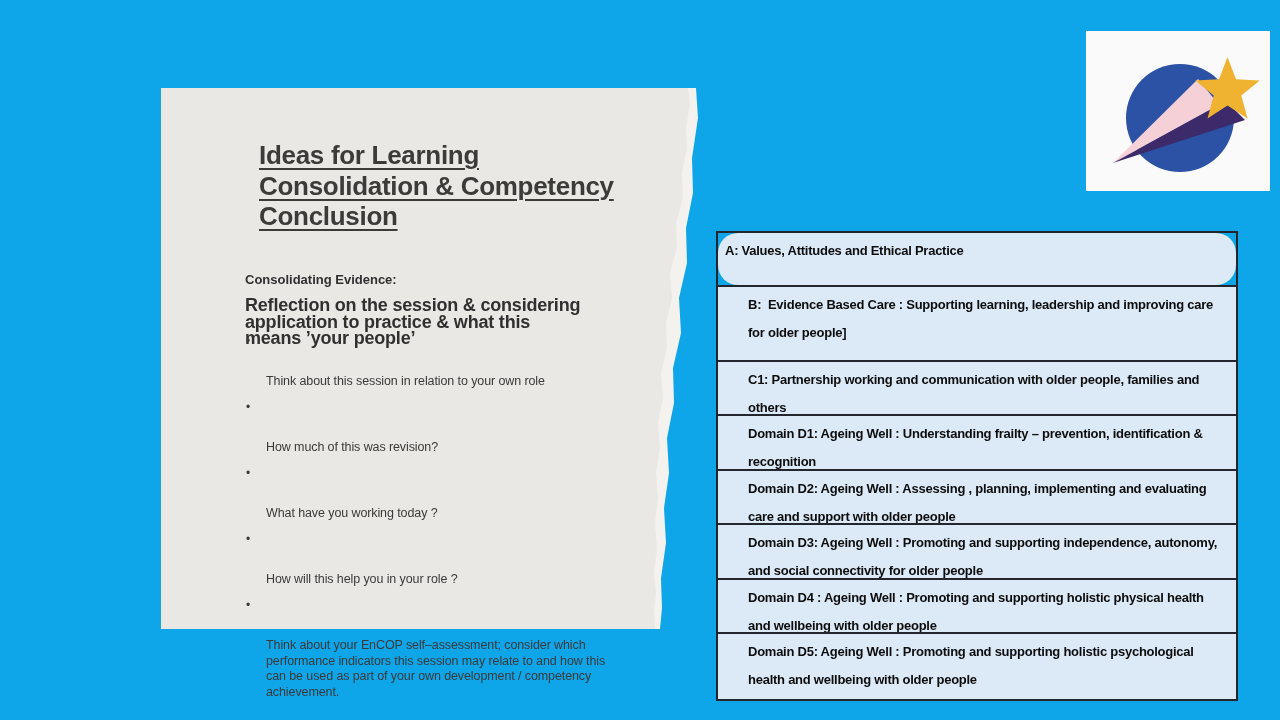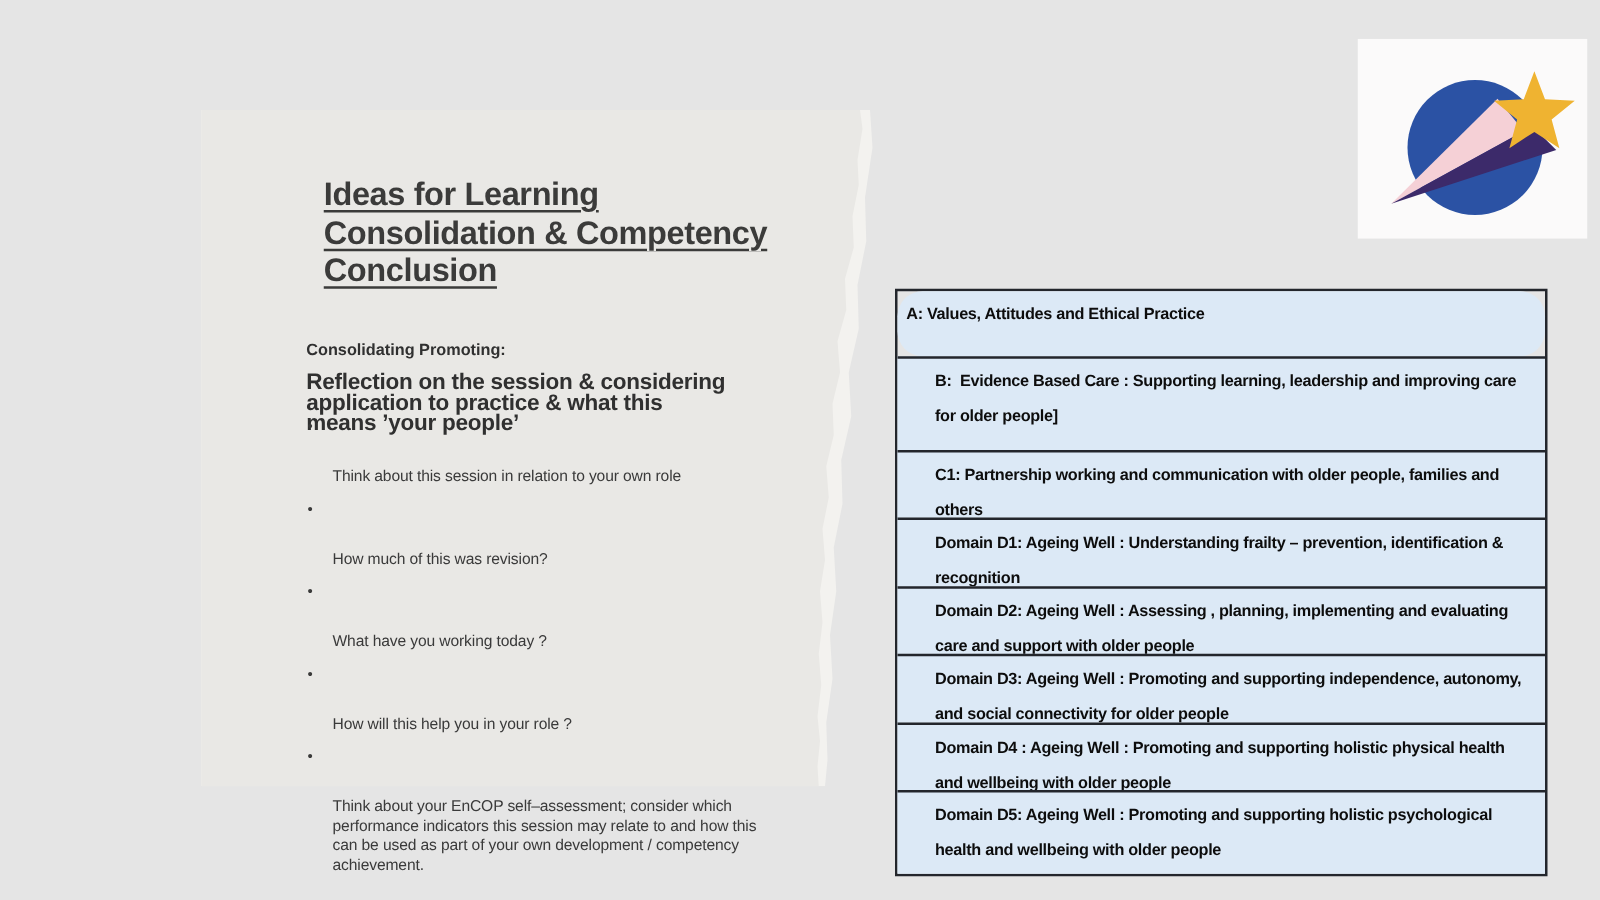--- a/index.html
+++ b/index.html
@@ -2,21 +2,21 @@
 <html><head>
 <meta charset="utf-8">
 <style>
   * { margin: 0; padding: 0; box-sizing: border-box; }
   html, body { background: #ffffff; }
   body { font-family: "Liberation Sans", sans-serif; }
   .slide {
     position: relative;
     width: 1280px;
     height: 720px;
-    background: #e5e5e5;
+    background: #0ea5e9;
     overflow: hidden;
   }
 
   
   .paper {
     position: absolute;
     left: 161px;
     top: 88px;
     width: 545px;
     height: 541px;
@@ -134,21 +134,21 @@
       <polygon points="0,0 527,0 529,15 525,40 526,60 521,85 522,110 515,135 516,160 509,185 511,210 505,235 506,260 500,285 502,310 497,335 499,360 495,385 497,410 494,435 496,460 493,485 495,505 493,525 494,541 0,541" fill="#e9e8e5"></polygon>
     </svg>
 
     <div class="paper-content">
       <h1 class="slide-title">
         <span class="t-line">Ideas for Learning</span>
         <span class="t-line">Consolidation &amp; Competency</span>
         <span class="t-line">Conclusion</span>
       </h1>
 
-      <div class="subhead">Consolidating Promoting:</div>
+      <div class="subhead">Consolidating Evidence:</div>
 
       <div class="reflection">Reflection on the session &amp; considering application to practice &amp; what this means ’your people’</div>
 
       <div class="bullet-list">
         <div class="bullet-item">
           <span class="bullet-glyph">•</span>
           <span class="bullet-text">Think about this session in relation to your own role</span>
         </div>
         <div class="bullet-item">
           <span class="bullet-glyph">•</span>

